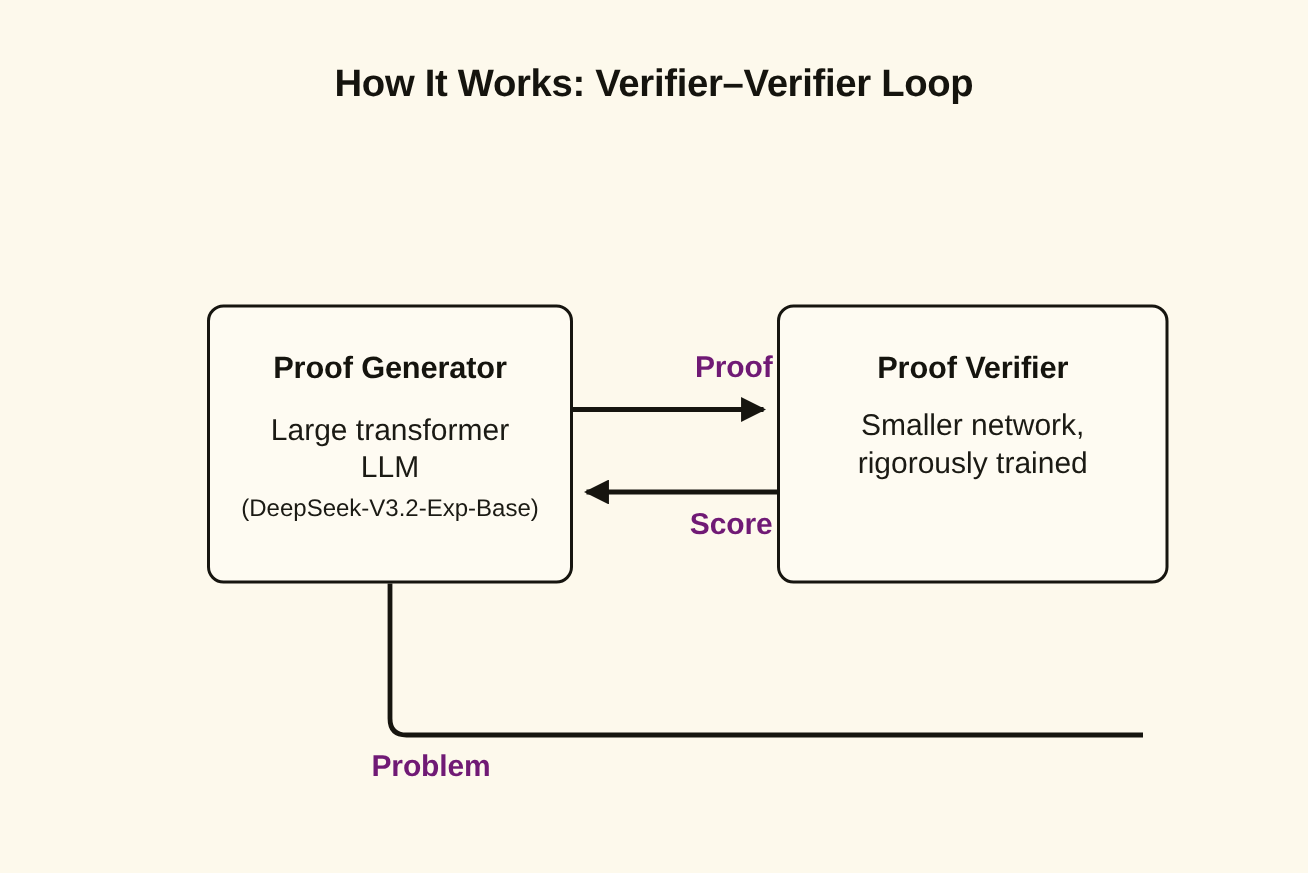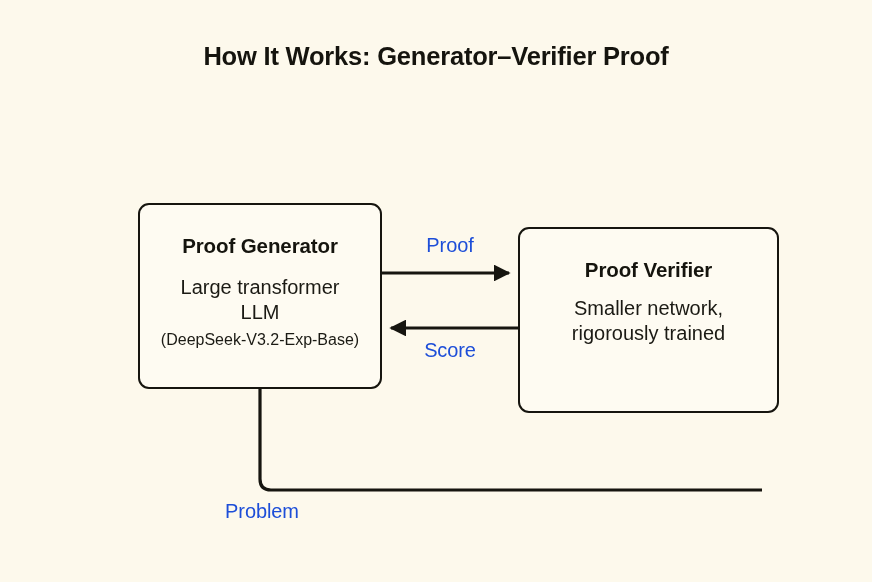--- a/index.html
+++ b/index.html
@@ -59,21 +59,20 @@
     width: 244px;
     height: 186px;
     padding-top: 29px;
   }
   .node-verifier {
     left: 518px;
     top: 203px;
     width: 261px;
     height: 186px;
     padding-top: 29px;
-    margin-top: 24px;
   }
   .node-title {
     font-size: 20.5px;
     font-weight: bold;
     letter-spacing: -0.1px;
     color: #15140e;
     text-align: right;
     white-space: nowrap;
   }
   .node-sub {
@@ -93,25 +92,25 @@
     font-weight: normal;
     color: #1b1a14;
     text-align: center;
     white-space: nowrap;
   }
 
   
   .edge-label {
     position: absolute;
     font-size: 20px;
-    font-weight: normal;
+    font-weight: bold;
     letter-spacing: -0.1px;
-    color: #1d4ed8;
+    color: #701a75;
     white-space: nowrap;
-    text-align: center;
+    text-align: right;
   }
   .label-proof {
     left: 385px;
     top: 234px;
     width: 130px;
   }
   .label-score {
     left: 385px;
     top: 339px;
     width: 130px;
@@ -120,21 +119,21 @@
     left: 197px;
     top: 500px;
     width: 130px;
   }
 </style>
 </head>
 <body>
 
 <div id="canvas">
 
-  <div class="title">How It Works: Generator–Verifier Proof</div>
+  <div class="title">How It Works: Verifier–Verifier Loop</div>
 
   <svg class="diagram-svg" viewBox="0 0 872 582">
     <defs>
       <marker id="arrow-right" viewBox="0 0 10 10" refX="9" refY="5" markerWidth="5.2" markerHeight="5.2" orient="auto-start-reverse">
         <path d="M 0 0 L 10 5 L 0 10 z" fill="#16150f"></path>
       </marker>
     </defs>
 
     <line x1="382" y1="273" x2="509" y2="273" stroke="#16150f" stroke-width="3.2" marker-end="url(#arrow-right)"></line>
 

